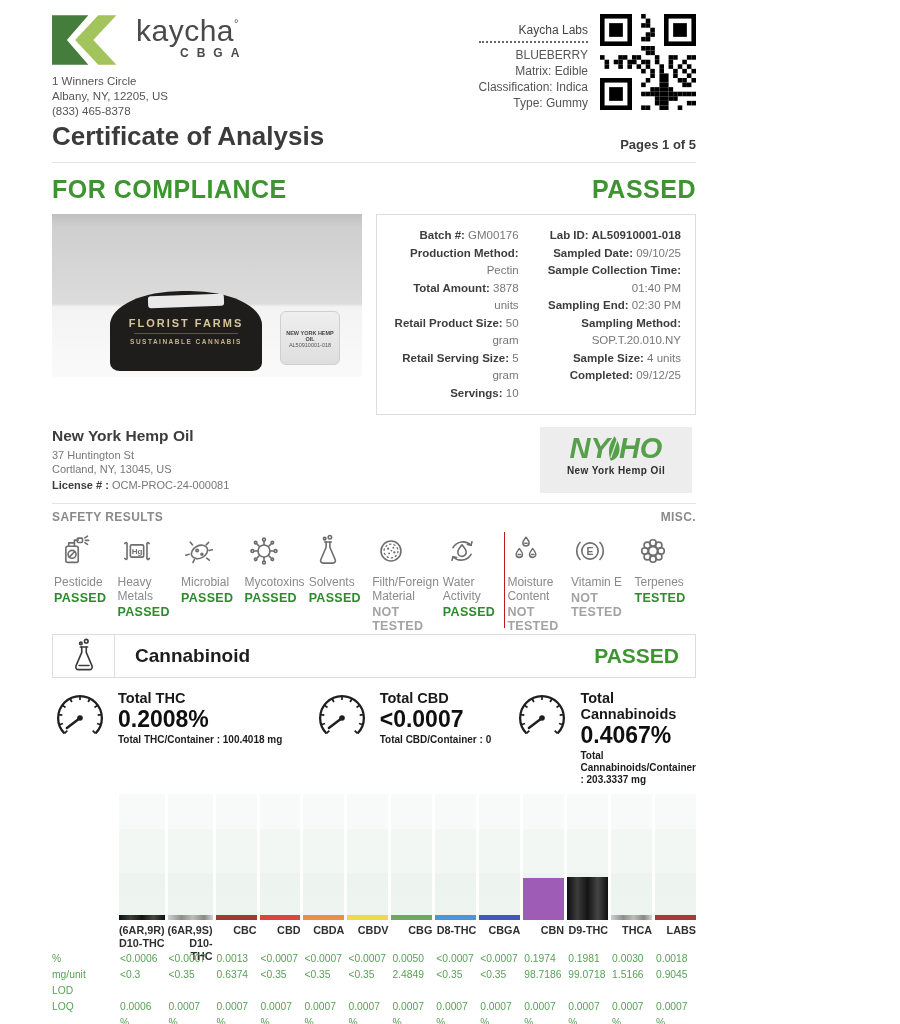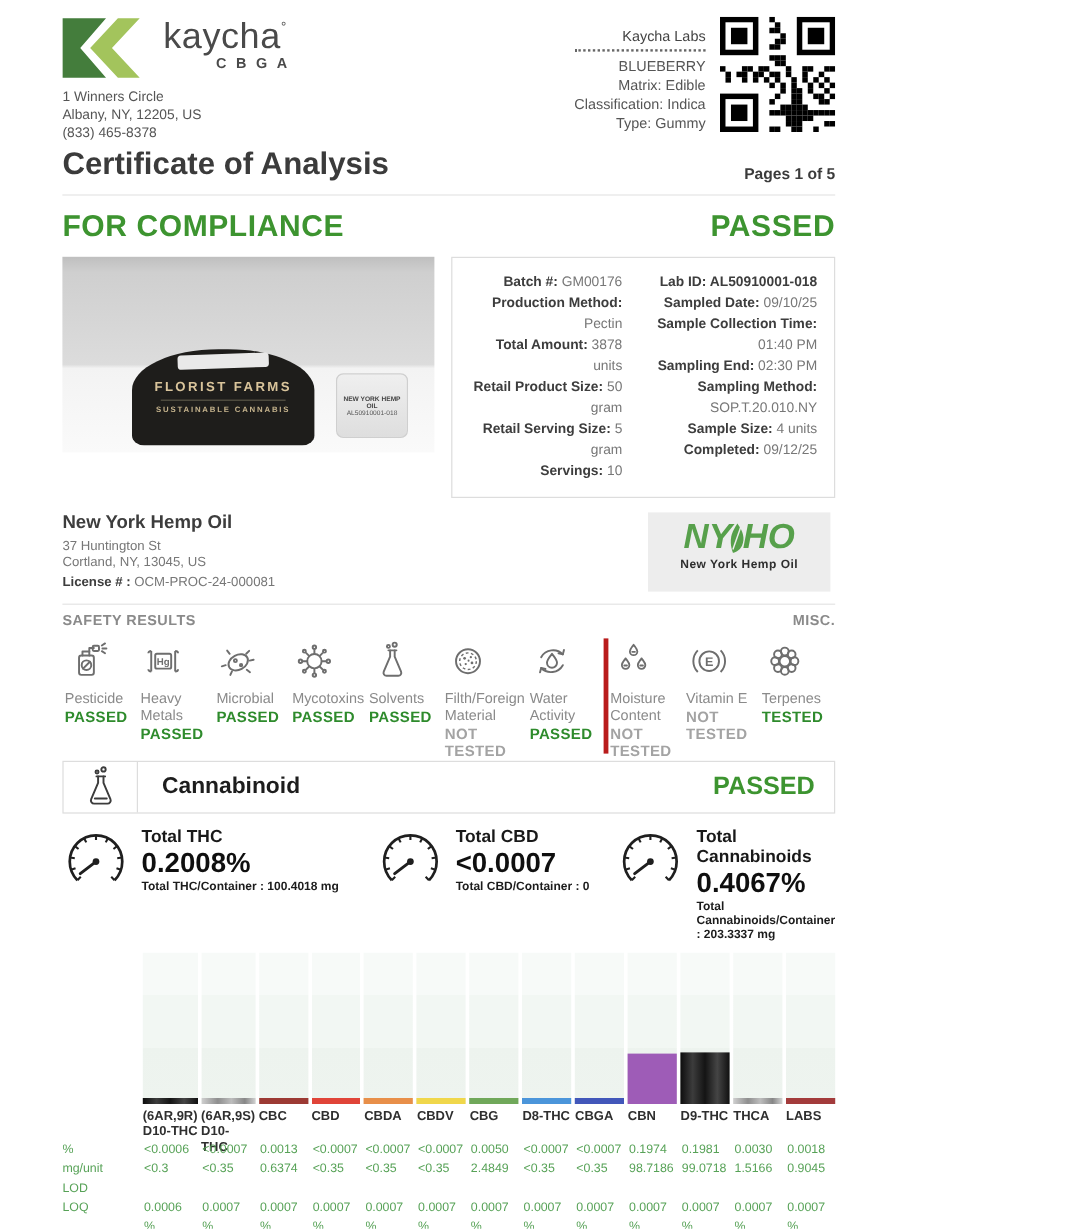--- a/index.html
+++ b/index.html
@@ -59,21 +59,21 @@
   .clic b { color:#3d3d3d; }
   .nyho { width:152px; height:66px; background:#ededed; text-align:center; padding-top:6px; margin-right:4px; }
   .nyho-text { font-size:29px; font-weight:bold; font-style:italic; color:#57a04b; line-height:30px; display:flex; justify-content:center; align-items:center; }
   .nyho-text svg { margin:0 -3px; }
   .nyho-cap { font-size:10px; font-weight:bold; color:#2e2e2e; letter-spacing:.4px; margin-top:2px; }
 
   
   .safetyhead { display:flex; justify-content:space-between; font-size:12px; font-weight:bold; color:#8a8a8a; letter-spacing:.4px; margin-top:6px; }
   .safetyrow { display:flex; margin-top:8px; min-height:96px; }
   .stest { flex:1; text-align:left; padding:0 2px; }
-  .stest.divider { border-left:4px solid #b91c1c; }
+  .stest.divider { border-left:1px solid #b91c1c; }
   .sicon { height:40px; }
   .sname { font-size:12px; color:#8a8a8a; line-height:14px; margin-top:3px; }
   .sstatus { font-size:12.5px; font-weight:bold; margin-top:2px; letter-spacing:.3px; }
   .sstatus.pass { color:#2e8b2c; }
   .sstatus.na { color:#a3a3a3; }
 
   
   .cpanel { border:1px solid #ddd; height:52px; display:flex; align-items:center; margin-top:6px; }
   .cpanel-icon { width:62px; text-align:center; border-right:1px solid #ddd; height:100%; display:flex; align-items:center; justify-content:center; }
   .cpanel-title { font-size:19px; font-weight:bold; color:#1d1d1d; margin-left:20px; }
@@ -87,21 +87,21 @@
   .gvalue { font-size:23px; font-weight:bold; color:#0f0f0f; line-height:26px; }
   .gcontainer { font-size:10px; font-weight:bold; color:#1c1c1c; margin-top:2px; max-width:190px; line-height:12px; }
 
   
   .ctable { display:grid; grid-template-columns:64px repeat(13,1fr); column-gap:3px; margin-top:8px; }
   .colbg { height:126px; display:flex; align-items:flex-end;
      background:linear-gradient(180deg,#f7faf8 0%,#f7faf8 28%,#f2f7f3 28%,#f2f7f3 63%,#edf3ee 63%,#eef4ef 100%); }
   .bar { width:100%; }
   .cell { font-size:10.3px; color:#57a257; line-height:15px; padding:1px 1px 0 1px; }
   .rowlbl { font-size:10.3px; color:#57a257; line-height:15px; padding-top:1px; }
-  .name { font-size:10.8px; font-weight:bold; color:#2f2f2f; line-height:13px; height:30px; padding-top:4px; }
+  .name { font-size:10.8px; font-weight:bold; color:#2f2f2f; line-height:13px; height:30px; padding-top:4px;text-align:right; }
   .loqcell div { line-height:16px; }
 
   
   .hr2 { margin-top:6px; border-top:1px solid #d8d8d8; }
   .weight { margin:5px 0 8px 2px; }
   .wlabel { font-size:11px; font-weight:bold; color:#6b6b6b; }
   .wvalue { font-size:11px; color:#6b6b6b; }
 </style>
 </head>
 <body>

